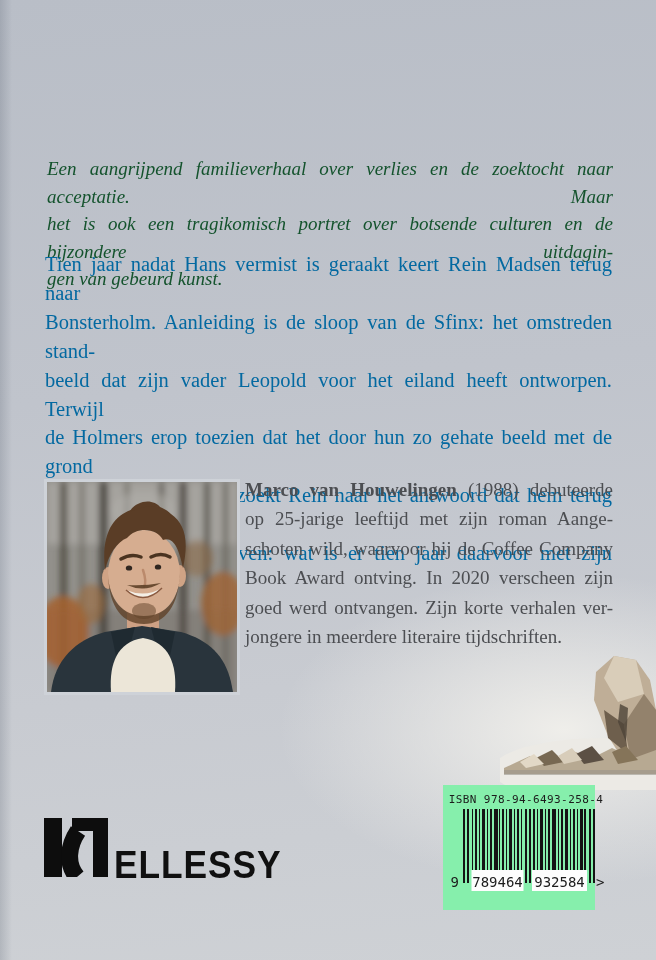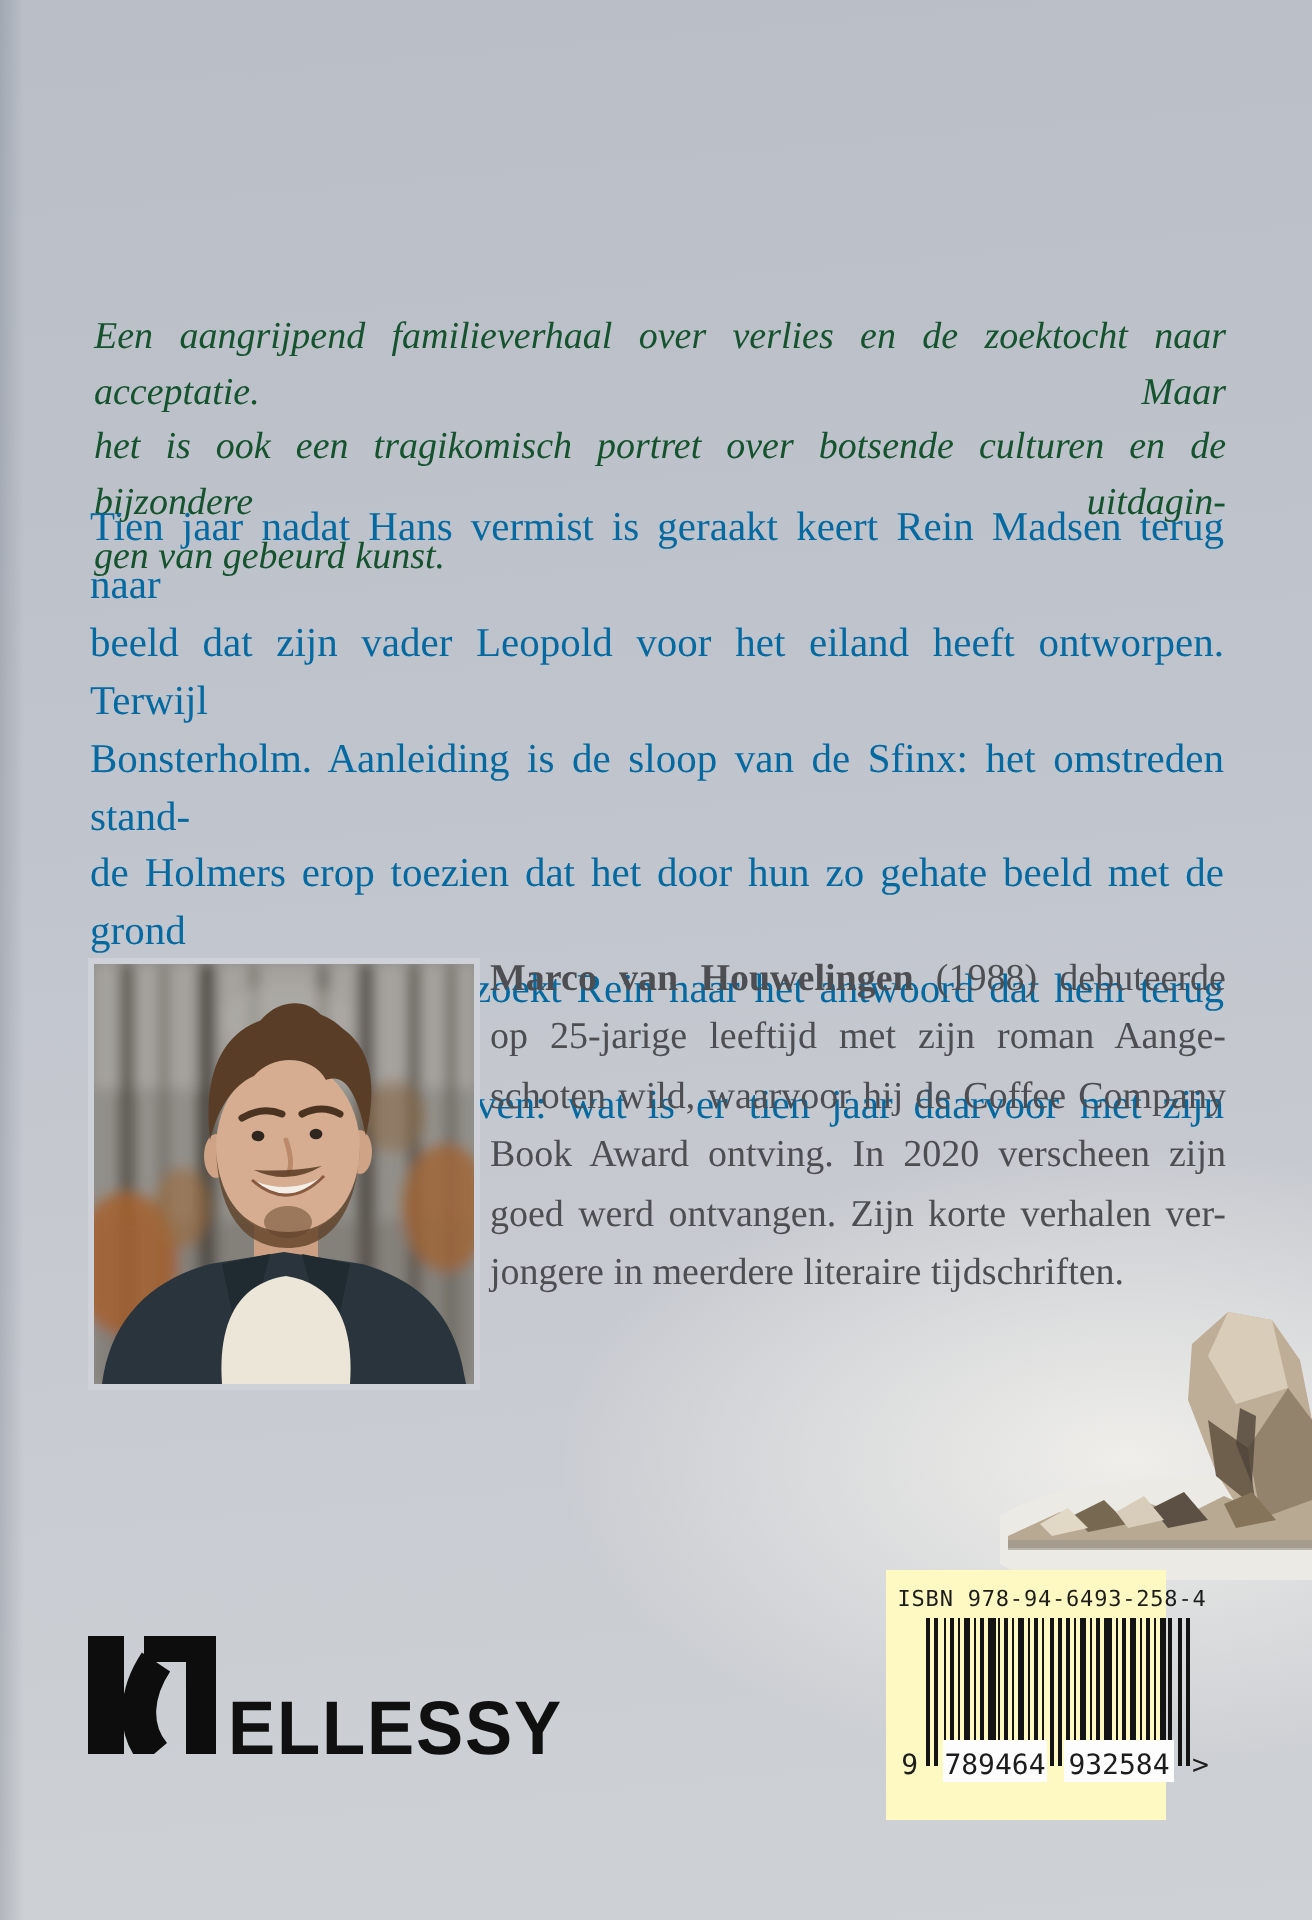--- a/index.html
+++ b/index.html
@@ -39,38 +39,38 @@
   .rubble{left:500px;top:650px;width:156px;height:140px;}
   .rubble svg{display:block;width:156px;height:140px;}
   .logo-monogram{left:44px;top:818px;width:64px;height:59px;}
   .publisher-name{
     left:114px;top:846px;font-family:"Liberation Sans",sans-serif;
     font-weight:bold;font-size:38px;line-height:1;letter-spacing:1px;
     color:#101010;transform:scaleX(.93);transform-origin:left top;
     white-space:nowrap;
   }
   .barcode-panel{
-    left:443px;top:785px;width:140px;height:125px;background:#fef9c3;
+    left:443px;top:785px;width:152px;height:125px;background:#86efac;
   }
   .barcode-panel svg{display:block;width:167px;height:125px;}
   .bcmono{font-family:"DejaVu Sans Mono","Liberation Mono",monospace;fill:#1c1c1c;}
 </style>
 </head>
 <body>
 
 <div class="abs tagline">
     <div class="jline">Een aangrijpend familieverhaal over verlies en de zoektocht naar acceptatie. Maar</div>
     <div class="jline">het is ook een tragikomisch portret over botsende culturen en de bijzondere uitdagin-</div>
     <div class="jline jlast">gen van gebeurd kunst.</div>
   </div>
 
 <div class="abs synopsis">
     <div class="jline">Tien jaar nadat Hans vermist is geraakt keert Rein Madsen terug naar</div>
+    <div class="jline">Bonsterholm. Aanleiding is de sloop van de Sfinx: het omstreden stand-</div>
     <div class="jline">beeld dat zijn vader Leopold voor het eiland heeft ontworpen. Terwijl</div>
-    <div class="jline">Bonsterholm. Aanleiding is de sloop van de Sfinx: het omstreden stand-</div>
     <div class="jline">de Holmers erop toezien dat het door hun zo gehate beeld met de grond</div>
     <div class="jline">gelijk wordt gemaakt, zoekt Rein naar het antwoord dat hem terug naar</div>
     <div class="jline">het eiland heeft gedreven: wat is er tien jaar daarvoor met zijn jongere</div>
     <div class="jline jlast">broer gebeurd?</div>
   </div>
 
 <div class="abs photo">
   <svg viewBox="0 0 190 210">
     <defs>
         <filter id="pb" x="-20%" y="-20%" width="140%" height="140%">

